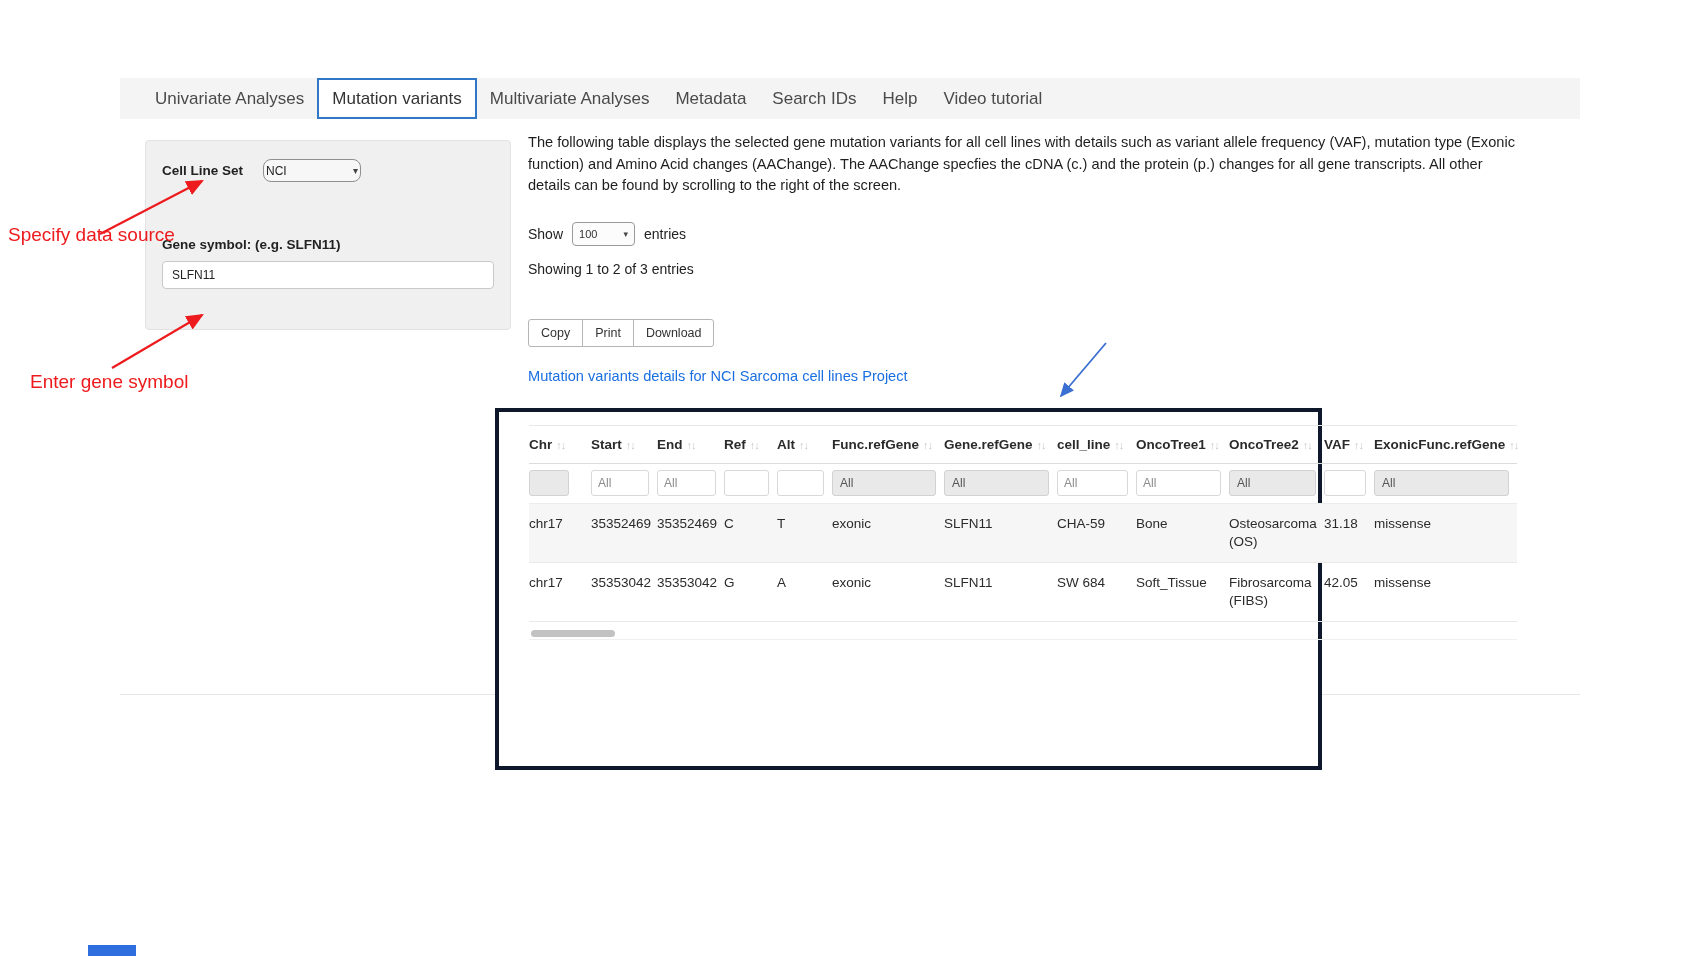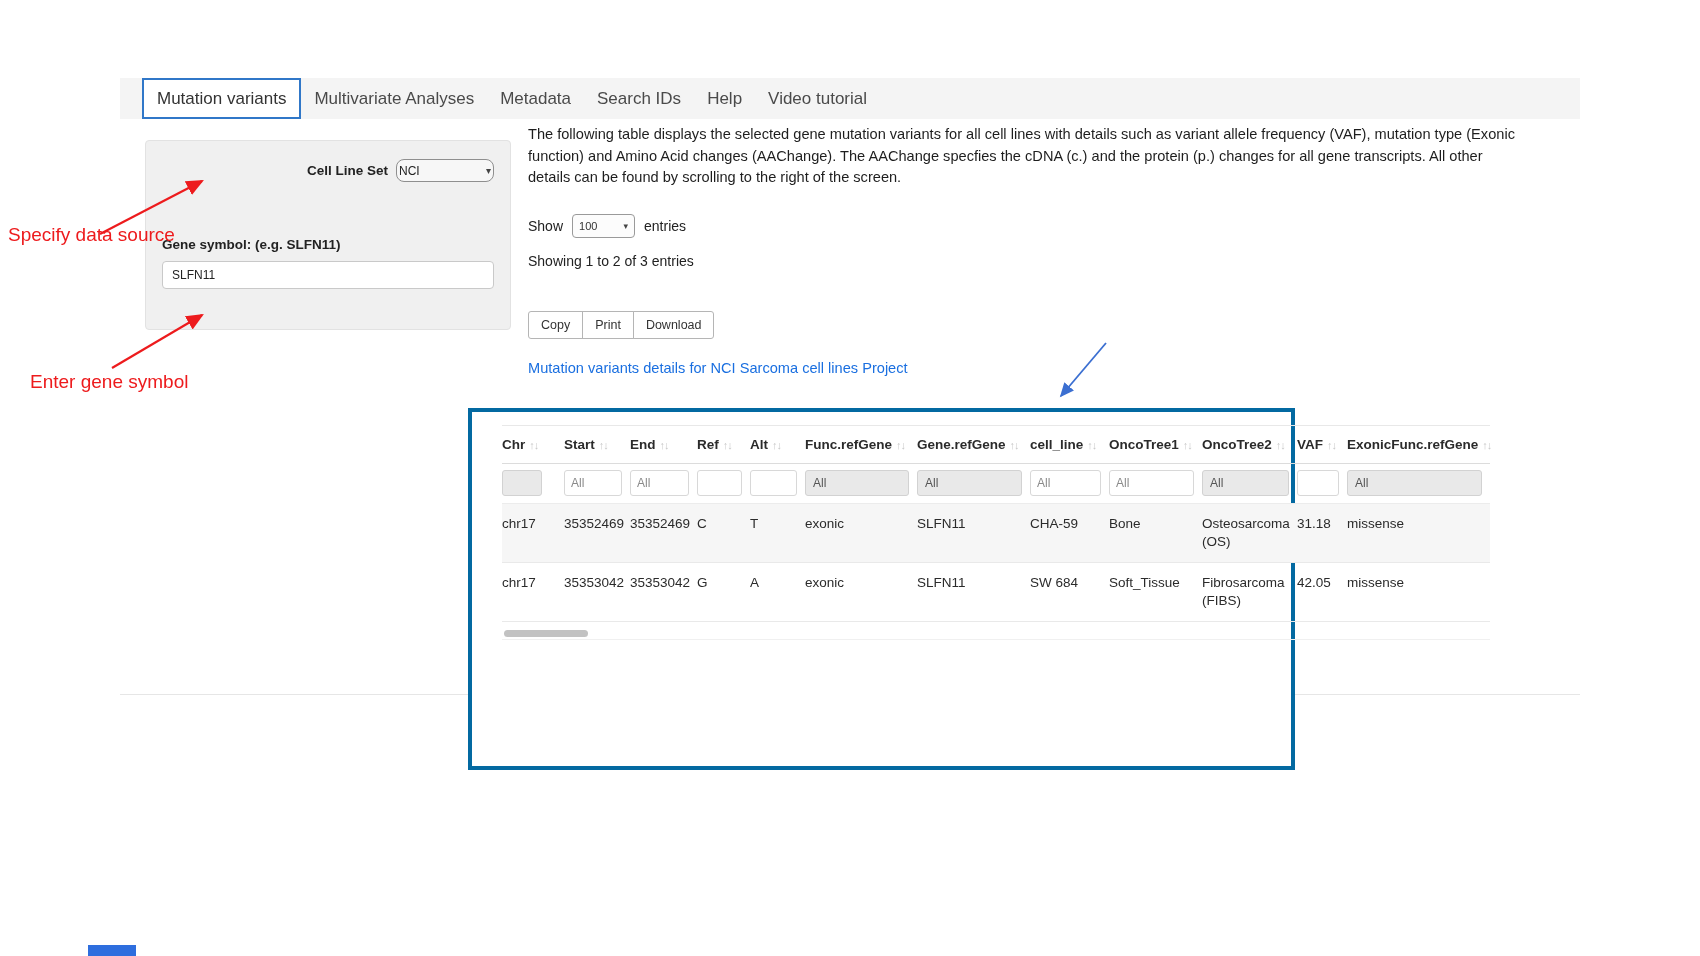--- a/index.html
+++ b/index.html
@@ -10,41 +10,41 @@
   
   .tabs { position:absolute; left:120px; top:78px; width:1460px; height:41px;
           background:#f4f4f4; display:flex; align-items:stretch; padding-left:22px;
           font-size:17px; color:#4a4a4a; }
   .tab { display:flex; align-items:center; padding:0 13px; white-space:nowrap; cursor:pointer; }
   .tab.active { background:#fff; border:2px solid #3077c8; color:#333; }
 
   
   .panel { position:absolute; left:145px; top:140px; width:366px; height:190px;
            background:#f0f0f0; border:1px solid #e2e2e2; border-radius:4px; padding:18px 16px; }
-  .panel-row1 { display:flex; align-items:center; gap:8px;justify-content:flex-end; }
+  .panel-row1 { display:flex; align-items:center; gap:20px; }
   .panel-label { font-size:13.5px; font-weight:bold; color:#222; }
   .mini-select { width:98px; height:23px; background:#f7f7f7; border:1px solid #8f8f8f;
                  border-radius:8px; font-size:12px; color:#222; display:flex;
                  align-items:center; justify-content:space-between; padding:0 2px; cursor:pointer; }
   .mini-select .chev { font-size:10px; color:#444; }
   .gene-label { margin-top:55px; margin-bottom:9px; font-size:13.5px; font-weight:bold; }
   .gene-input { width:100%; height:28px; border:1px solid #c9c9c9; border-radius:4px;
                 background:#fff; font-size:12px; padding:0 9px; color:#222;
                 font-family:"Liberation Sans", sans-serif; }
 
   
   .red-note { position:absolute; font-size:19px; font-weight:normal; color:#ed1b1d; z-index:3; }
   .red-note.n1 { left:8px; top:224px; }
   .red-note.n2 { left:30px; top:371px; }
   .variants-note { position:absolute; left:925px; top:264px; width:400px;
                    font-size:23.5px; font-weight:bold; color:#1565c0; line-height:34px; z-index:1; }
   .overlay { position:absolute; left:0; top:0; pointer-events:none; z-index:4; }
 
   
-  .main { position:absolute; left:528px; top:124px; width:995px; }
+  .main { position:absolute; left:528px; top:132px; width:995px; }
   .description { font-size:14.6px; line-height:21.5px; color:#1e1e1e; }
   .show-row { margin-top:25px; display:flex; align-items:center; gap:9px; font-size:14px; color:#222; }
   .length-select { width:63px; height:24px; border:1px solid #9a9a9a; border-radius:4px;
                    background:#fcfcfc; font-size:11px; color:#333; display:flex;
                    align-items:center; justify-content:space-between; padding:0 6px; cursor:pointer; }
   .length-select .chev { font-size:9px; color:#444; }
   .showing-info { margin-top:15px; font-size:14px; color:#222; }
   .btn-group { margin-top:42px; display:inline-flex; }
   .dt-btn { background:#fff; border:1px solid #b5b5b5; padding:6px 12px; font-size:12.5px;
             color:#333; margin-left:-1px; cursor:pointer; font-family:"Liberation Sans", sans-serif; }
@@ -58,22 +58,22 @@
               color:#555; font-size:13px; cursor:pointer; font-family:"Liberation Sans", sans-serif; }
   .page-current { width:27px; height:31px; background:#3a76c4; color:#fff; border:1px solid #3a76c4;
                   border-radius:3px; margin:0 6px; font-size:13px; cursor:pointer;
                   font-family:"Liberation Sans", sans-serif; }
 
   
   .page-divider { position:absolute; left:120px; top:694px; width:1460px; height:1px; background:#e6e6e6; z-index:1; }
   .footer-accent { position:absolute; left:88px; top:945px; width:48px; height:11px; background:#2e6ede; }
 
   
-  .table-box { position:absolute; left:468px; top:408px; width:827px; height:362px;
-               background:#fff; border:4px solid #0369a1; z-index:2; }
+  .table-box { position:absolute; left:495px; top:408px; width:827px; height:362px;
+               background:#fff; border:4px solid #0f172a; z-index:2; }
   .table-wrap { margin:13px 16px 0 30px; }
   table.variants { width:988px; border-collapse:collapse; table-layout:fixed;
                    font-size:13.5px; color:#2b2b2b; border-top:1px solid #e8e8e8; }
   table.variants th { text-align:left; font-weight:bold; padding:11px 6px 11px 0;
                       border-bottom:1px solid #dcdcdc; white-space:nowrap; font-size:13.5px; cursor:pointer; }
   .sort { color:#c9c9c9; font-size:11px; margin-left:4px; letter-spacing:-1px; }
   tr.filters td { padding:6px 8px 7px 0; border-bottom:1px solid #ececec; }
   .filter-inp { width:100%; height:26px; border:1px solid #d8d8d8; border-radius:3px;
                 padding:0 6px; font-size:12px; color:#444; background:#fff;
                 font-family:"Liberation Sans", sans-serif; }
@@ -87,20 +87,21 @@
   .hscroll { width:988px; height:11px; margin-top:7px; position:relative; border-bottom:1px solid #f0f0f0; }
   .hscroll .thumb { position:absolute; left:2px; top:1px; width:84px; height:7px;
                     background:#c2c2c2; border-radius:4px; cursor:pointer; }
 </style>
 </head>
 <body>
 
 <div class="page">
 
   <nav class="tabs">
+    <div class="tab">Univariate Analyses</div>
     <div class="tab active">Mutation variants</div>
     <div class="tab">Multivariate Analyses</div>
     <div class="tab">Metadata</div>
     <div class="tab">Search IDs</div>
     <div class="tab">Help</div>
     <div class="tab">Video tutorial</div>
   </nav>
 
   <div class="panel">
     <div class="panel-row1">

